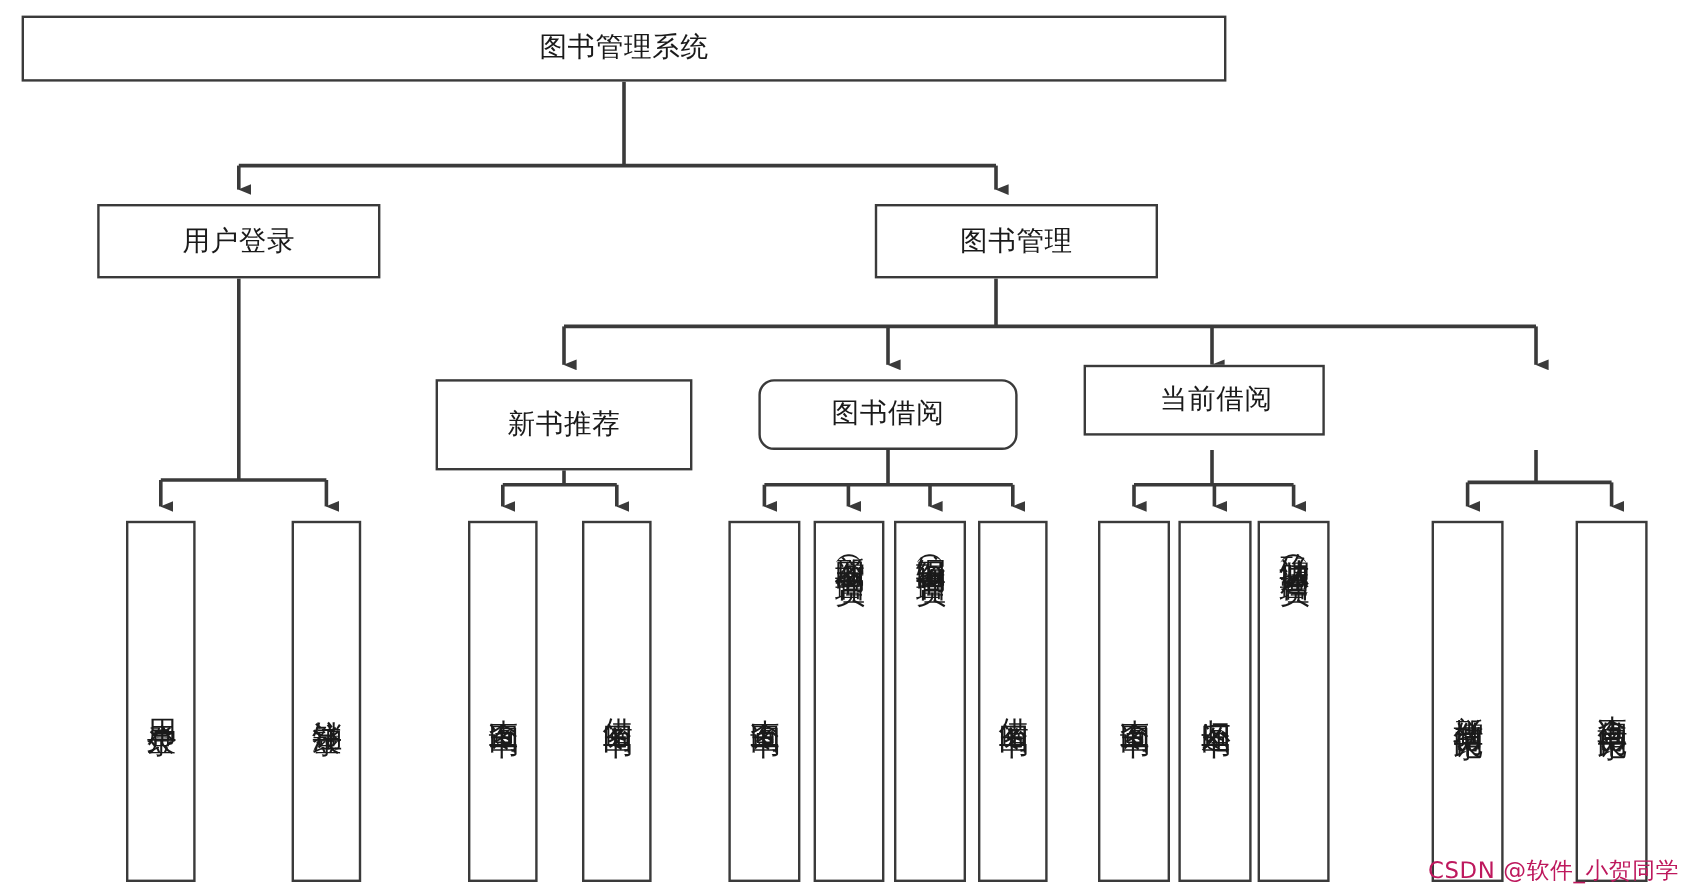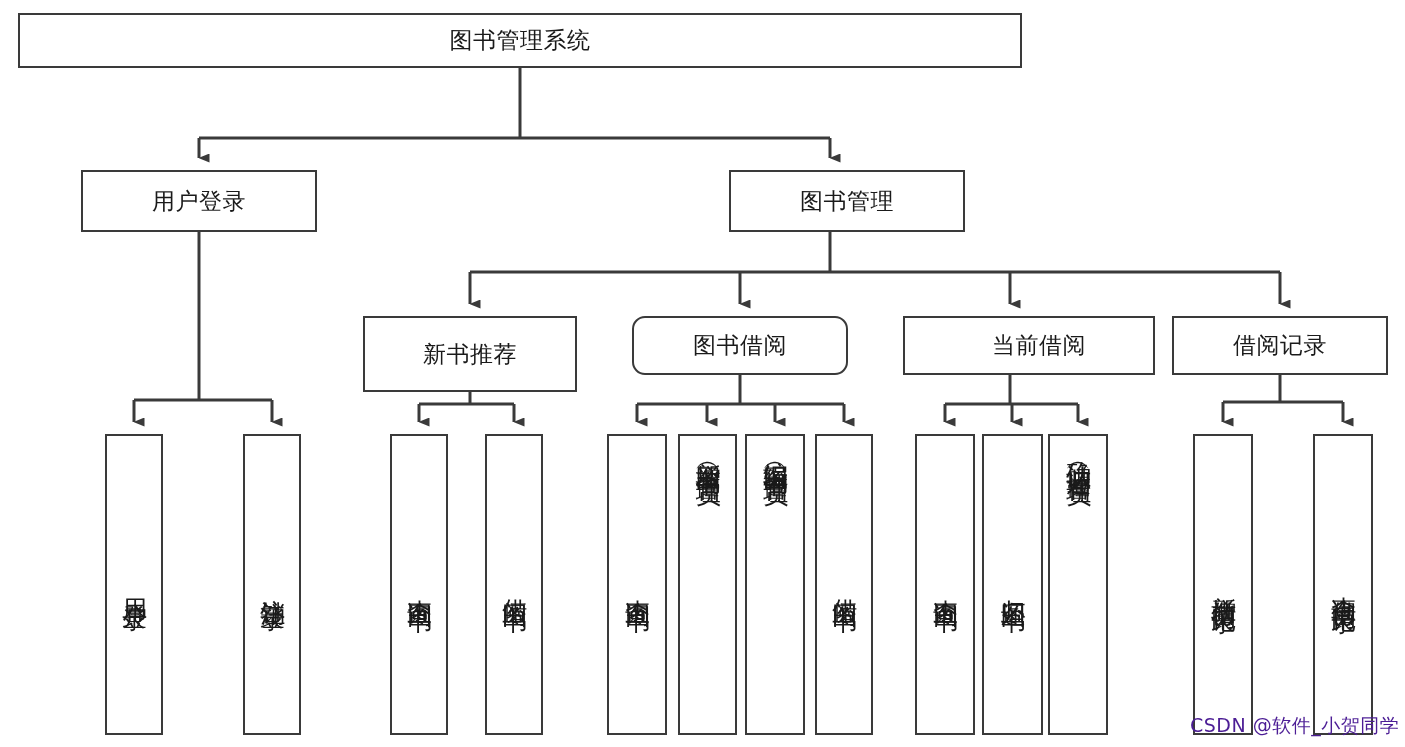--- a/index.html
+++ b/index.html
@@ -61,21 +61,21 @@
   }
   .node.vertical.centered {
     align-items: center;
     padding-top: 0;
   }
   .watermark {
     position: absolute;
     left: 1190px;
     top: 713px;
     font-size: 19px;
-    color: #4c1d95;
+    color: #be185d;
     letter-spacing: 0.5px;
     z-index: 3;
     white-space: nowrap;
   }
 </style>
 </head>
 <body>
 
 <div id="diagram-root">
 
@@ -139,25 +139,22 @@
   <div class="node horizontal" style="left:729px; top:170px; width:236px; height:62px;">
     <span class="node-label">图书管理</span>
   </div>
 
   <div class="node horizontal" style="left:363px; top:316px; width:214px; height:76px;">
     <span class="node-label">新书推荐</span>
   </div>
   <div class="node horizontal" style="left:632px; top:316px; width:216px; height:59px;border-radius:13px;">
     <span class="node-label">图书借阅</span>
   </div>
-  <div class="node horizontal" style="left:903px; top:316px; width:252px; height:59px;padding-left:20px;">
+  <div class="node horizontal" style="left:903px; top:304px; width:201px; height:59px;padding-left:20px;">
     <span class="node-label">当前借阅</span>
-  </div>
-  <div class="node horizontal" style="left:1172px; top:316px; width:216px; height:59px;">
-    <span class="node-label">借阅记录</span>
   </div>
 
   <div class="node vertical centered" style="left:105px; top:434px; width:58px; height:301px;">
     <span class="node-label">用户登录</span>
   </div>
   <div class="node vertical centered" style="left:243px; top:434px; width:58px; height:301px;">
     <span class="node-label">注销登录</span>
   </div>
 
   <div class="node vertical centered" style="left:390px; top:434px; width:58px; height:301px;">

